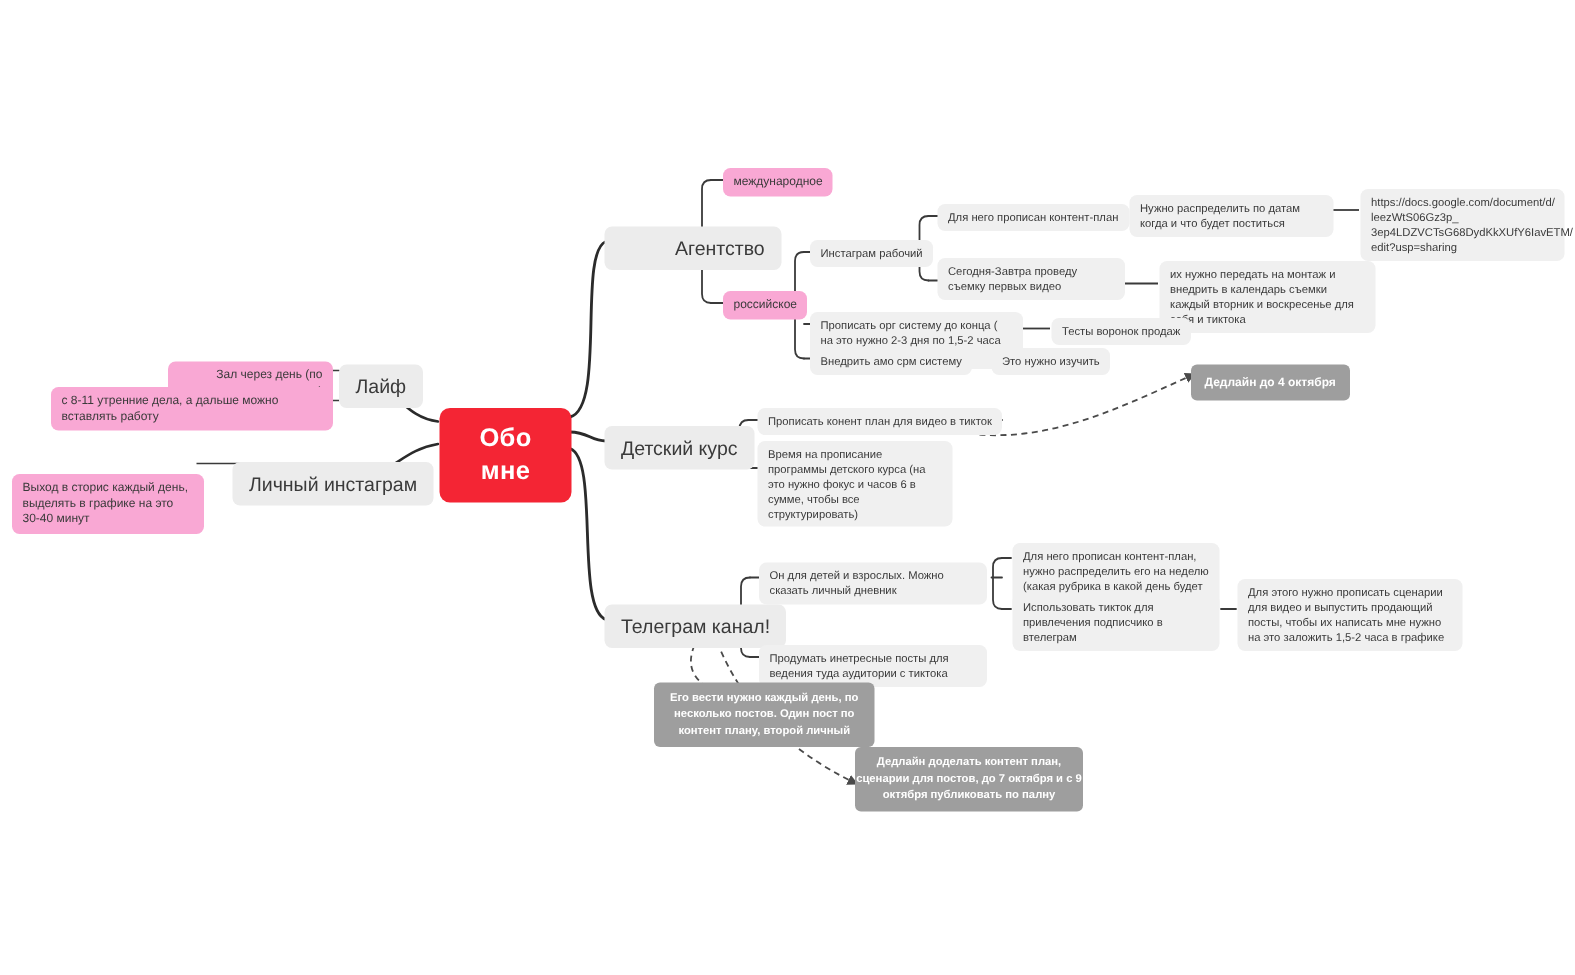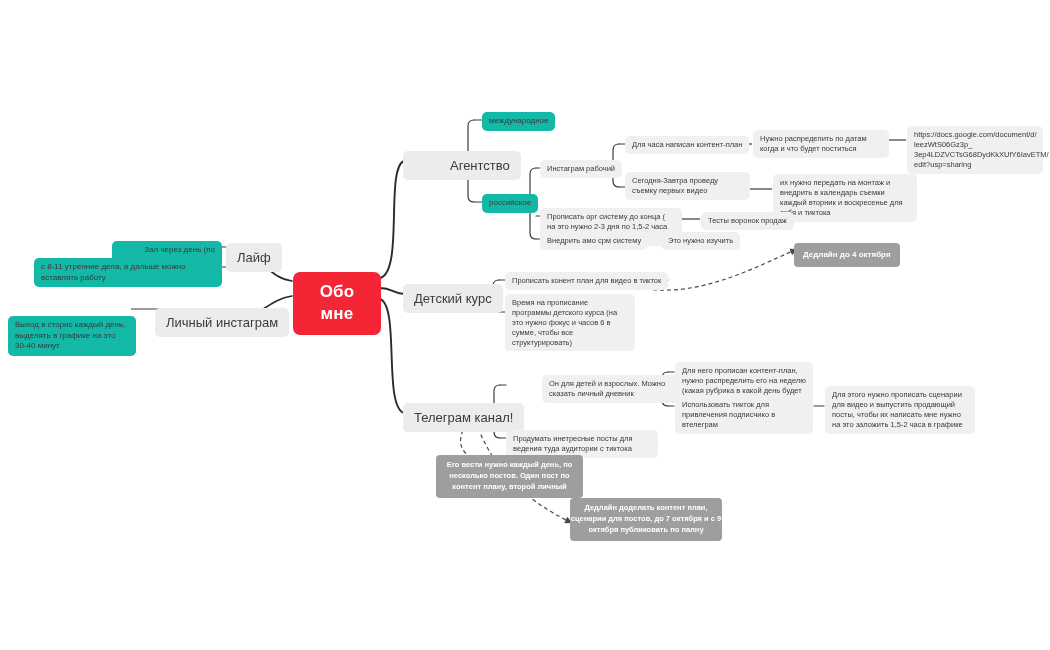--- a/index.html
+++ b/index.html
@@ -49,21 +49,21 @@
     letter-spacing: .2px;
   }
   .node.lvl1 {
     background: #ececec;
     font-size: 13px;
     padding: 6px 11px;
     border-radius: 5px;
   }
   .node.lvl2 {
     font-size: 8px;
-    background: #14b8a6;
+    background: #f9a8d4;
   }
   .node.lvl3 {
     font-size: 7.5px;
     background: #f0f0f0;
   }
   .node.deadline {
     background: #9e9e9e;
     color: #ffffff;
     font-size: 8px;
     font-weight: bold;
@@ -185,35 +185,35 @@
 
   <div class="node lvl2" style="left:8px; top:316px; width:128px;">Выход в сторис каждый день, выделять в графике на это 30-40 минут</div>
 
   <div class="node lvl2" style="left:482px; top:112px;">международное</div>
   <div class="node lvl2" style="left:482px; top:194px;">российское</div>
 
   <div class="node lvl3" style="left:540px; top:160px;">Инстаграм рабочий</div>
   <div class="node lvl3" style="left:540px; top:208px; width:142px;">Прописать орг систему до конца ( на это нужно 2-3 дня по 1,5-2 часа за присест)</div>
   <div class="node lvl3" style="left:540px; top:232px;">Внедрить амо срм систему</div>
 
-  <div class="node lvl3" style="left:625px; top:136px;">Для часа написан контент-план</div>
+  <div class="node lvl3" style="left:625px; top:136px;">Для него прописан контент-план</div>
   <div class="node lvl3" style="left:625px; top:172px; width:125px;">Сегодня-Завтра проведу съемку первых видео</div>
 
   <div class="node lvl3" style="left:753px; top:130px; width:136px;">Нужно распределить по датам когда и что будет поститься</div>
   <div class="node lvl3" style="left:907px; top:126px; width:136px;">https://docs.google.com/document/d/ leezWtS06Gz3p_ 3ep4LDZVCTsG68DydKkXUfY6IavETM/ edit?usp=sharing</div>
 
   <div class="node lvl3" style="left:773px; top:174px; width:144px;">их нужно передать на монтаж и внедрить в календарь съемки каждый вторник и воскресенье для себя и тиктока</div>
 
   <div class="node lvl3" style="left:701px; top:212px;">Тесты воронок продаж</div>
   <div class="node lvl3" style="left:661px; top:232px;">Это нужно изучить</div>
 
   <div class="node lvl3" style="left:505px; top:272px;">Прописать конент план для видео в тикток</div>
   <div class="node lvl3" style="left:505px; top:294px; width:130px;">Время на прописание программы детского курса (на это нужно фокус и часов 6 в сумме, чтобы все структурировать)</div>
 
-  <div class="node lvl3" style="left:506px; top:375px; width:152px;margin-left:36px;">Он для детей и взрослых. Можно сказать личный дневник</div>
+  <div class="node lvl3" style="left:506px; top:375px; width:152px;">Он для детей и взрослых. Можно сказать личный дневник</div>
   <div class="node lvl3" style="left:506px; top:430px; width:152px;">Продумать инетресные посты для ведения туда аудитории с тиктока</div>
 
   <div class="node lvl3" style="left:675px; top:362px; width:138px;">Для него прописан контент-план, нужно распределить его на неделю (какая рубрика в какой день будет выходить)</div>
   <div class="node lvl3" style="left:675px; top:396px; width:138px;">Использовать тикток для привлечения подписчико в втелеграм</div>
   <div class="node lvl3" style="left:825px; top:386px; width:150px;">Для этого нужно прописать сценарии для видео и выпустить продающий посты, чтобы их написать мне нужно на это заложить 1,5-2 часа в графике</div>
 
   <div class="node deadline" style="left:794px; top:243px;">Дедлайн до 4 октября</div>
   <div class="node deadline small" style="left:436px; top:455px; width:147px; text-align:center;">Его вести нужно каждый день, по несколько постов. Один пост по контент плану, второй личный</div>
   <div class="node deadline small" style="left:570px; top:498px; width:152px; text-align:center;">Дедлайн доделать контент план, сценарии для постов,  до 7 октября и с 9 октября публиковать по палну</div>
 

